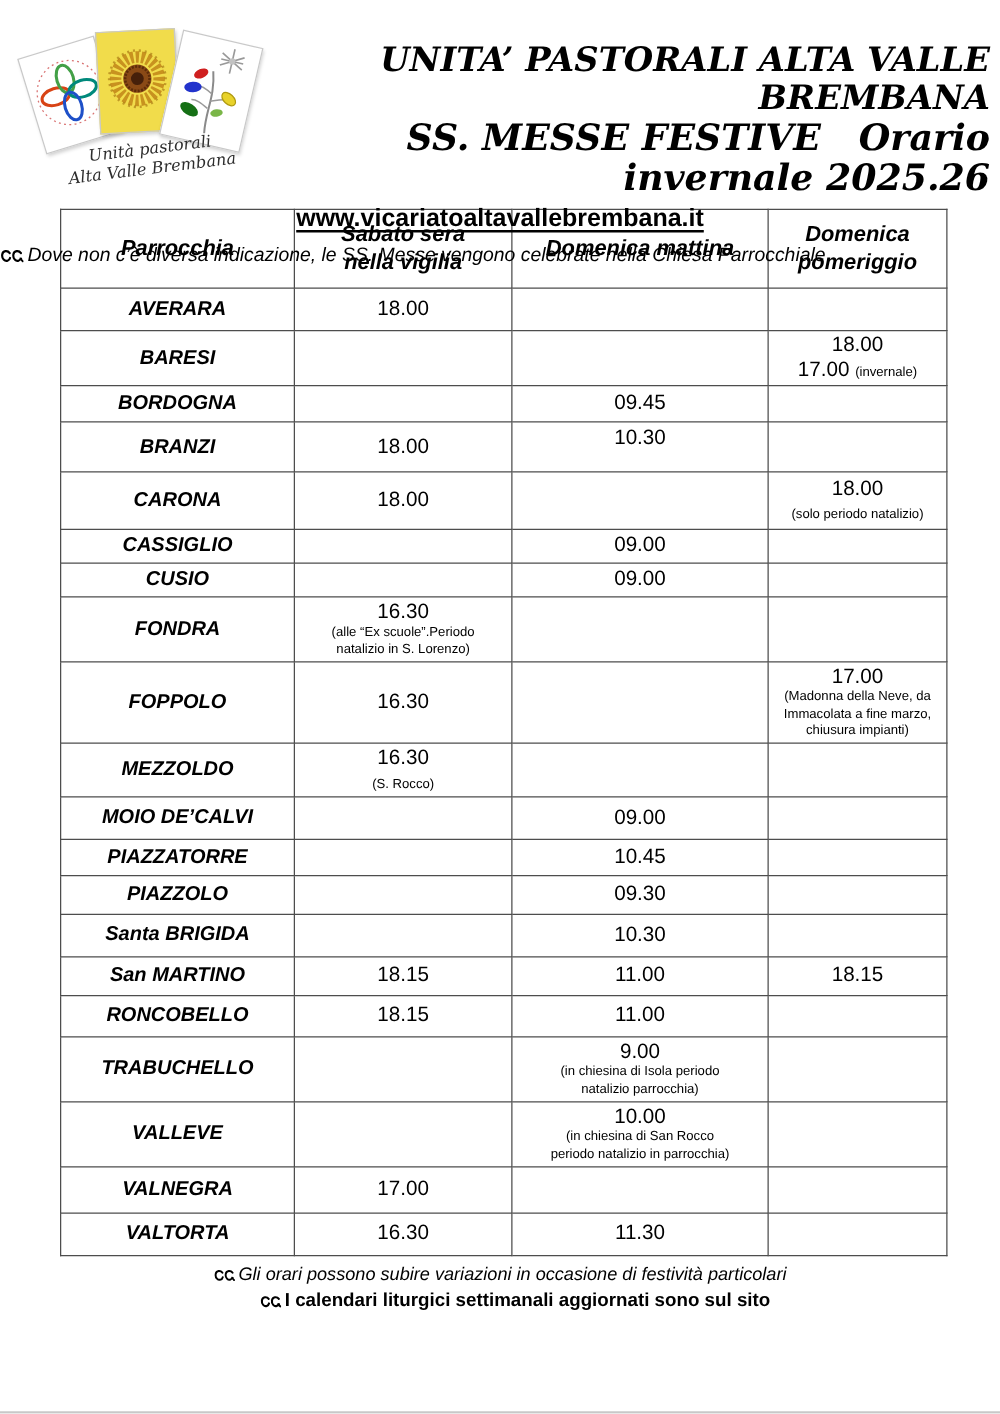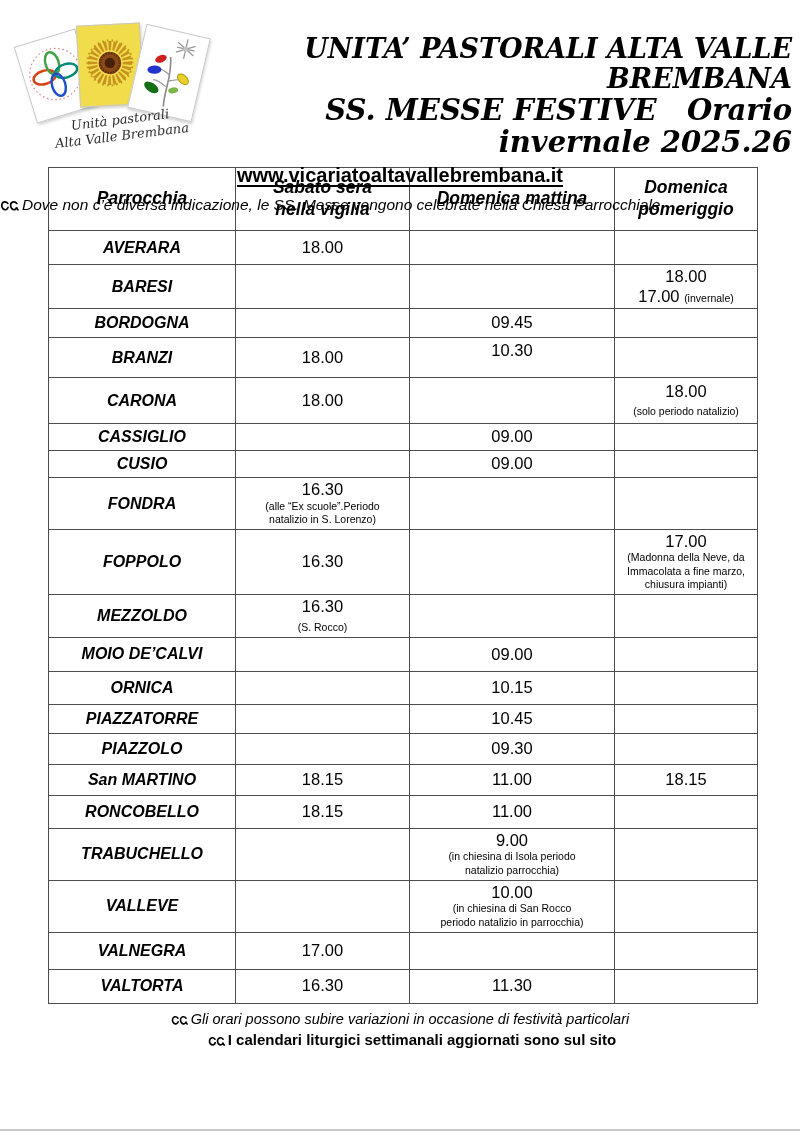--- a/index.html
+++ b/index.html
@@ -227,41 +227,41 @@
           <td></td>
         </tr>
         <tr class="r11">
           <td class="parish">MOIO DE’CALVI</td>
           <td></td>
           <td>
             <div class="line"><span class="t">09.00</span></div>
           </td>
           <td></td>
         </tr>
-        <tr class="r13">
-          <td class="parish">ORNICA</td>
-          <td></td>
-          <td>
-            <div class="line"><span class="t">10.15</span></div>
-          </td>
-          <td></td>
-        </tr>
         <tr class="r14">
           <td class="parish">PIAZZATORRE</td>
           <td></td>
           <td>
             <div class="line"><span class="t">10.45</span></div>
           </td>
           <td></td>
         </tr>
         <tr class="r15">
           <td class="parish">PIAZZOLO</td>
           <td></td>
           <td>
             <div class="line"><span class="t">09.30</span></div>
+          </td>
+          <td></td>
+        </tr>
+        <tr class="r16">
+          <td class="parish">Santa BRIGIDA</td>
+          <td></td>
+          <td>
+            <div class="line"><span class="t">10.30</span></div>
           </td>
           <td></td>
         </tr>
         <tr class="r17">
           <td class="parish">San MARTINO</td>
           <td>
             <div class="line"><span class="t">18.15</span></div>
           </td>
           <td>
             <div class="line"><span class="t">11.00</span></div>

